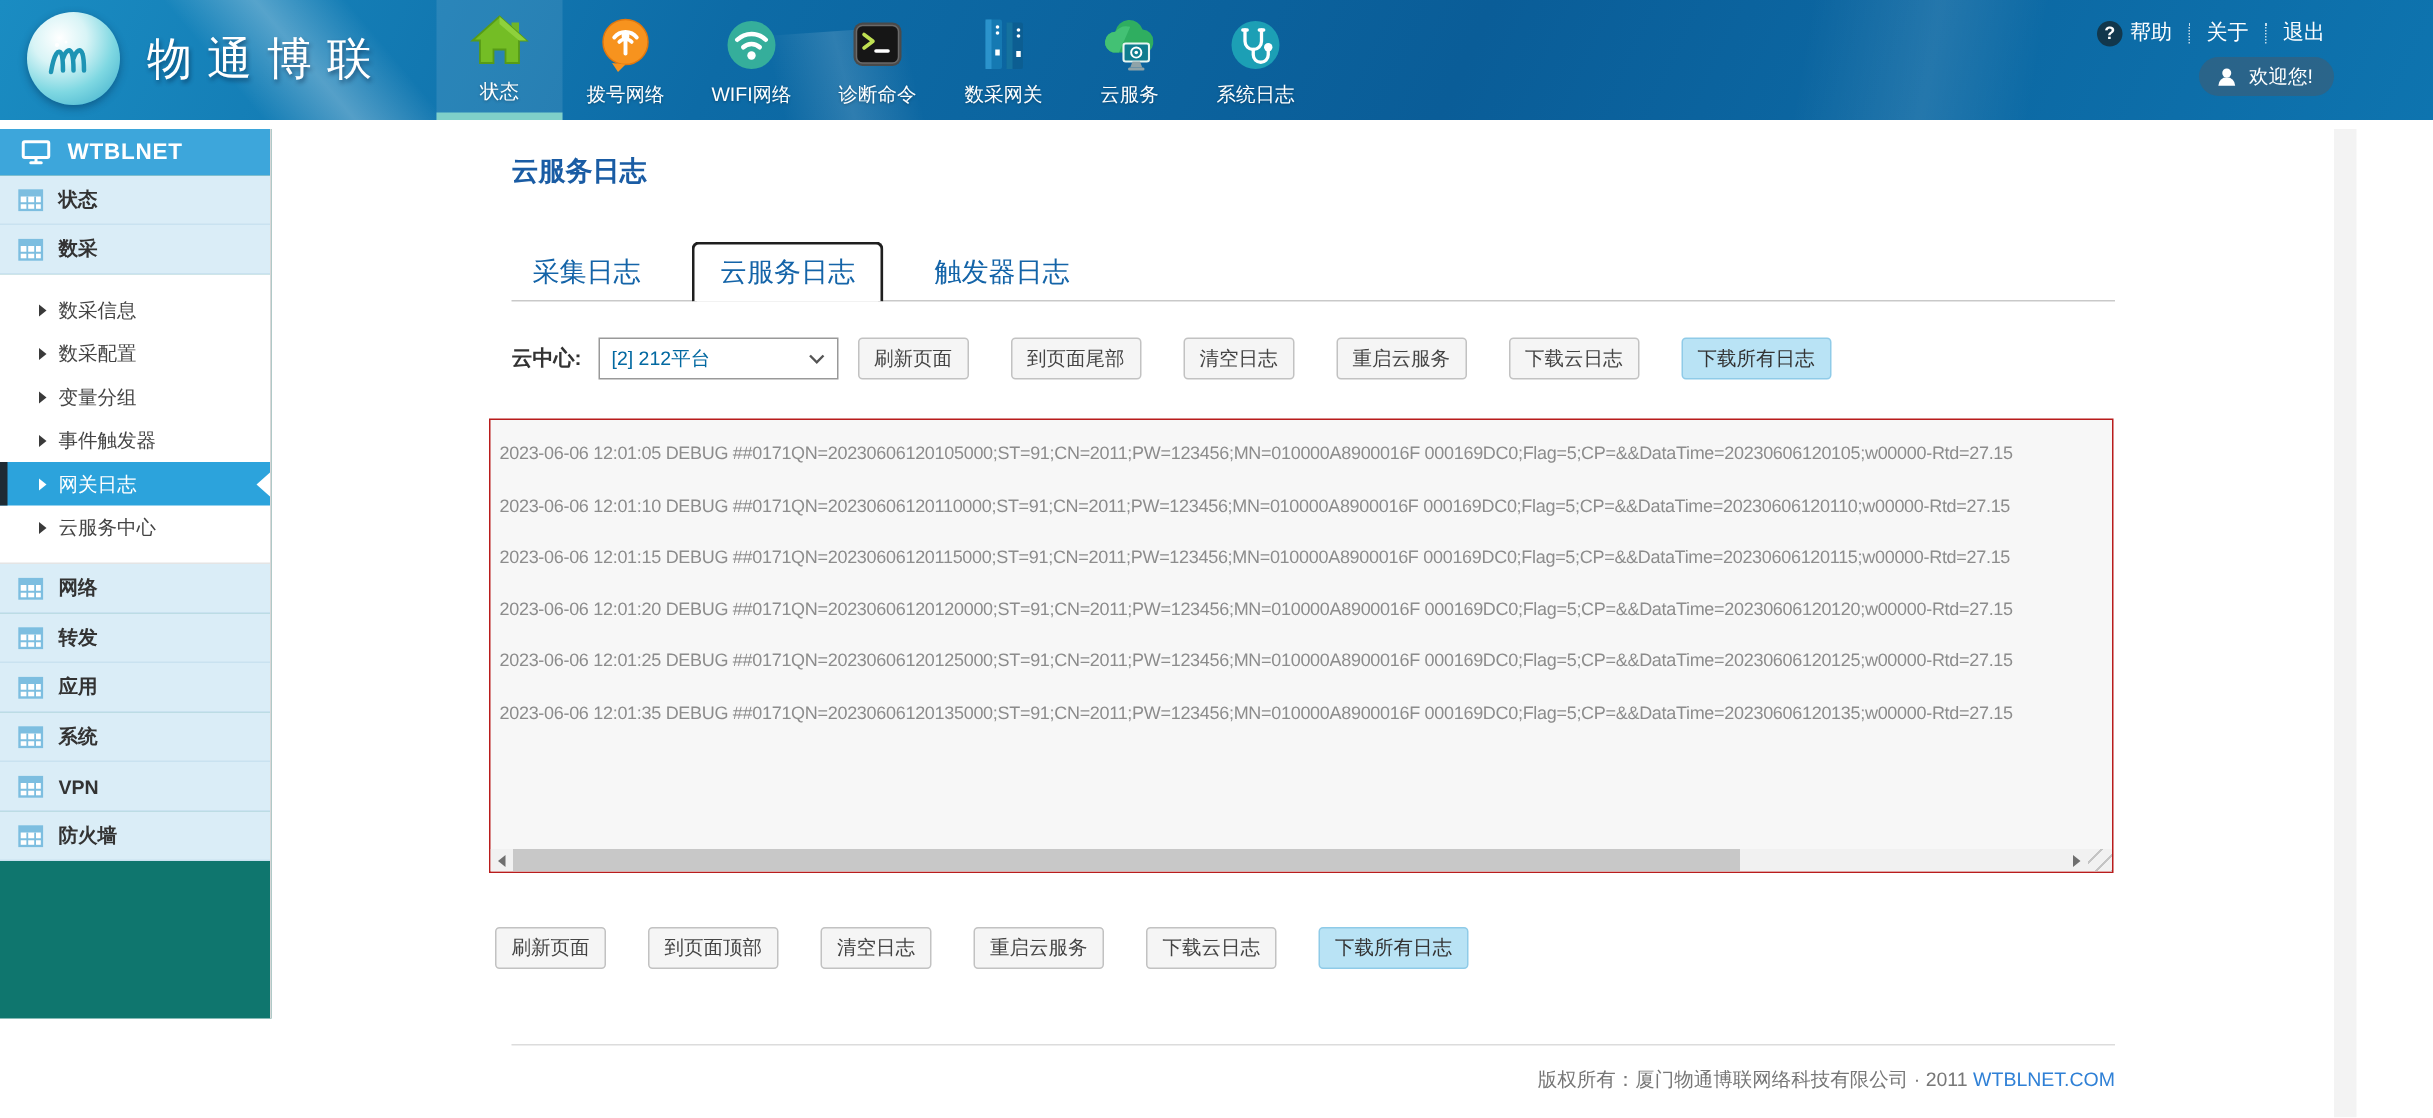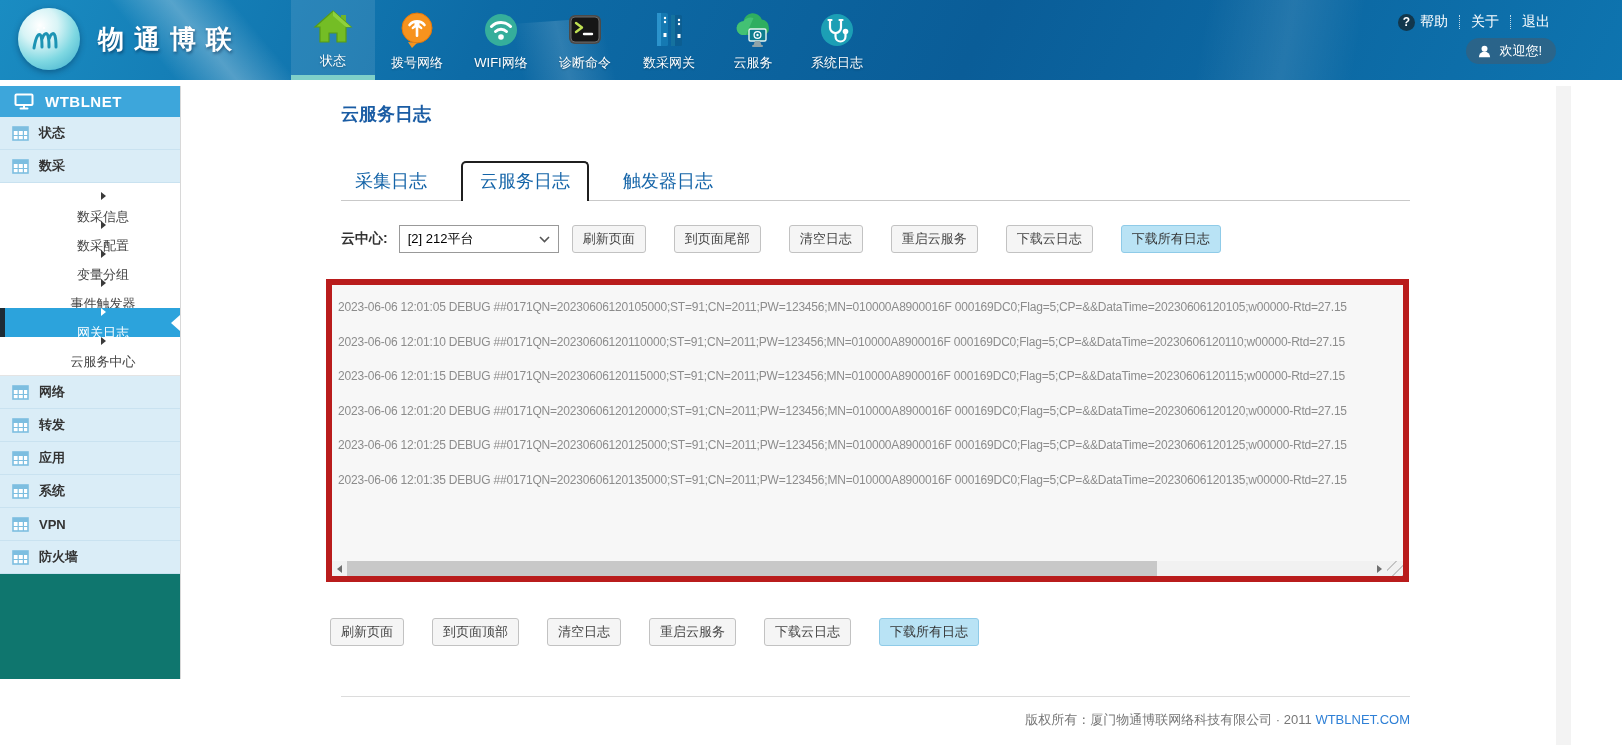--- a/index.html
+++ b/index.html
@@ -15,21 +15,21 @@
   .streak.s1 { left:-60px; top:-40px; width:560px; height:200px; transform:rotate(-10deg);
     background:linear-gradient(60deg, transparent 42%, rgba(255,255,255,.28) 50%, transparent 58%); }
   .streak.s2 { left:120px; top:20px; width:900px; height:120px; transform:rotate(-4deg);
     background:linear-gradient(80deg, transparent 45%, rgba(255,255,255,.14) 50%, transparent 55%); }
   .streak.s3 { right:0; top:-10px; width:700px; height:110px;
     background:linear-gradient(100deg, transparent 40%, rgba(255,255,255,.10) 52%, transparent 62%); }
   .brand { position:absolute; left:18px; top:8px; display:flex; align-items:center; gap:18px; }
   .logo-globe { width:62px; height:62px; border-radius:50%;
     background:radial-gradient(circle at 35% 28%, #ffffff 0%, #d8f4f6 30%, #7fd8e2 60%, #35a8c8 100%);
     box-shadow:0 2px 6px rgba(0,30,60,.4); display:flex; align-items:center; justify-content:center; }
-  .brand-text { color:#fff; font-size:26px; font-weight:bold; letter-spacing:10px;
+  .brand-text { color:#fff; font-size:30px; font-weight:normal; letter-spacing:10px;
     text-shadow:1px 2px 3px rgba(0,20,50,.45); }
 
   .nav { position:absolute; left:291px; top:0; height:80px; display:flex; }
   .nav-item { width:84px; height:80px; display:flex; flex-direction:column; align-items:center;
     padding-top:7px; color:#fff; font-size:13px; cursor:pointer; }
   .nav-item .nicon { width:46px; height:46px; display:flex; align-items:center; justify-content:center; }
   .nav-item .nlabel { margin-top:1px; text-shadow:0 1px 2px rgba(0,0,0,.3); }
   .nav-item.active { background:rgba(255,255,255,.10); border-bottom:5px solid #7fd0c9; padding-top:5px; }
 
   .top-links { position:absolute; top:13px; right:72px; display:flex; align-items:center; gap:11px;
@@ -49,21 +49,21 @@
   
   .sidebar { position:absolute; left:0; top:0; width:181px; height:593px;
     border-right:1px solid #D8D8D8; background:#0f766e; }
   .sb-header { height:31px; background:#3DA6DB; color:#fff; font-size:15px; font-weight:bold;
     letter-spacing:.5px; display:flex; align-items:center; gap:11px; padding-left:14px; }
   .sb-item { height:33px; background:#DAEDF7; border-bottom:1px solid #C9E2F0;
     display:flex; align-items:center; gap:10px; padding-left:12px;
     font-size:13px; font-weight:bold; color:#333; cursor:pointer; }
   .sb-sub { background:#fff; border-bottom:1px solid #E4E4E4; padding:9px 0; }
   .sb-sub-item { height:29px; display:flex; align-items:center; gap:8px; padding-left:26px;
-    font-size:13px; color:#444; cursor:pointer; position:relative;flex-direction:column; }
+    font-size:13px; color:#444; cursor:pointer; position:relative; }
   .tri { width:0; height:0; border-left:5px solid #3a3a3a;
     border-top:4px solid transparent; border-bottom:4px solid transparent; }
   .sb-sub-item.active { background:#2CA3DC; color:#fff; }
   .sb-sub-item.active .tri { border-left-color:#fff; }
   .sb-sub-item.active::before { content:""; position:absolute; left:0; top:0; bottom:0; width:5px; background:#1E2B34; }
   .sb-sub-item.active::after { content:""; position:absolute; right:0; top:50%; transform:translateY(-50%);
     border-top:8px solid transparent; border-bottom:8px solid transparent; border-right:9px solid #fff; }
 
   
   .content { position:absolute; left:326px; top:0; width:1084px; }
@@ -72,27 +72,27 @@
     display:flex; align-items:flex-end; }
   .tab { font-size:18px; color:#1464A8; padding:6px 14px 7px; margin-right:20px; cursor:pointer; }
   .tab.active { background:#fff; border:2px solid #1F1F1F; border-bottom:none;
     border-radius:5px 5px 0 0; position:relative; top:1px; padding:6px 17px 8px; }
 
   .toolbar { margin:24px 0 0 15px; display:flex; align-items:center; }
   .toolbar.bottom { margin:36px 0 0 4px; }
   .tb-label { font-size:14px; font-weight:bold; color:#333; margin-right:11px; }
   .select { width:160px; height:28px; border:1px solid #999; background:#fff; margin-right:13px;
     display:flex; align-items:center; justify-content:space-between; padding:0 8px;
-    font-size:13px; color:#000000; cursor:pointer; }
+    font-size:13px; color:#0369a1; cursor:pointer; }
   .btn { height:28px; padding:0 10px; background:#F5F5F5; border:1px solid #C2C2C2; border-radius:3px;
     font-size:13px; color:#444; margin-right:28px; display:flex; align-items:center; cursor:pointer; }
   .btn:last-child { margin-right:0; }
   .btn.hl { background:#B9E3F5; border-color:#8FCBE8; color:#333; }
 
-  .log-box { margin-top:26px; width:1083px; height:303px; border:6px solid #b91c1c;
+  .log-box { margin-top:26px; width:1083px; height:303px; border:1px solid #b91c1c;
     background:#F7F7F7; position:relative; overflow:hidden; }
   .log-lines { position:absolute; top:5px; left:6px; right:17px; bottom:16px; overflow:hidden;
     font-size:12px; letter-spacing:-0.2px; color:#8C8C8C; line-height:34.5px; }
   .log-line { white-space:nowrap; overflow:hidden; }
   .h-scroll { position:absolute; left:0; right:16px; bottom:0; height:15px; background:#F1F1F1;
     display:flex; align-items:center; }
   .h-arrow { width:15px; height:15px; display:flex; align-items:center; justify-content:center; cursor:pointer; }
   .a-left { width:0; height:0; border-top:4px solid transparent; border-bottom:4px solid transparent;
     border-right:5px solid #6f6f6f; }
   .a-right { width:0; height:0; border-top:4px solid transparent; border-bottom:4px solid transparent;

